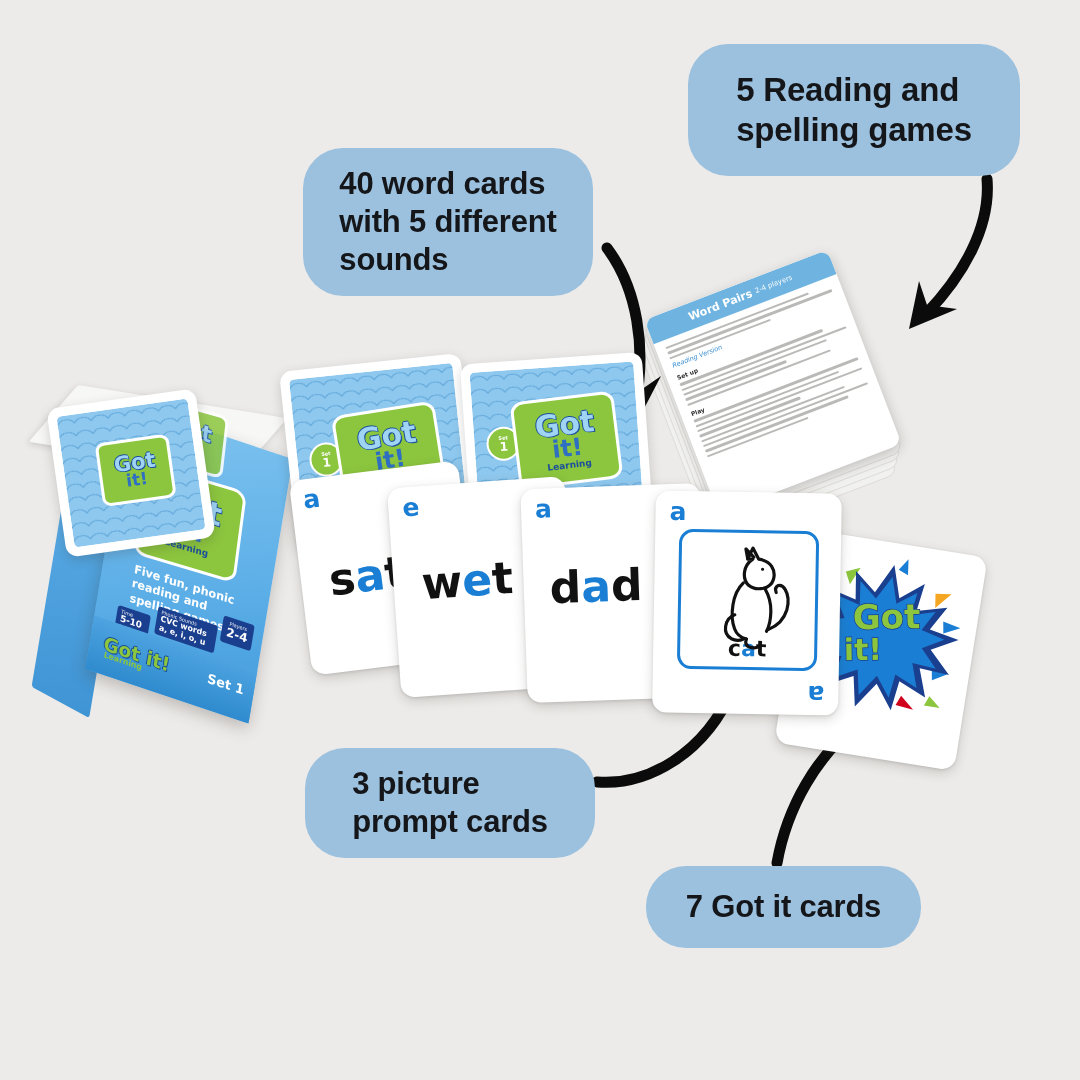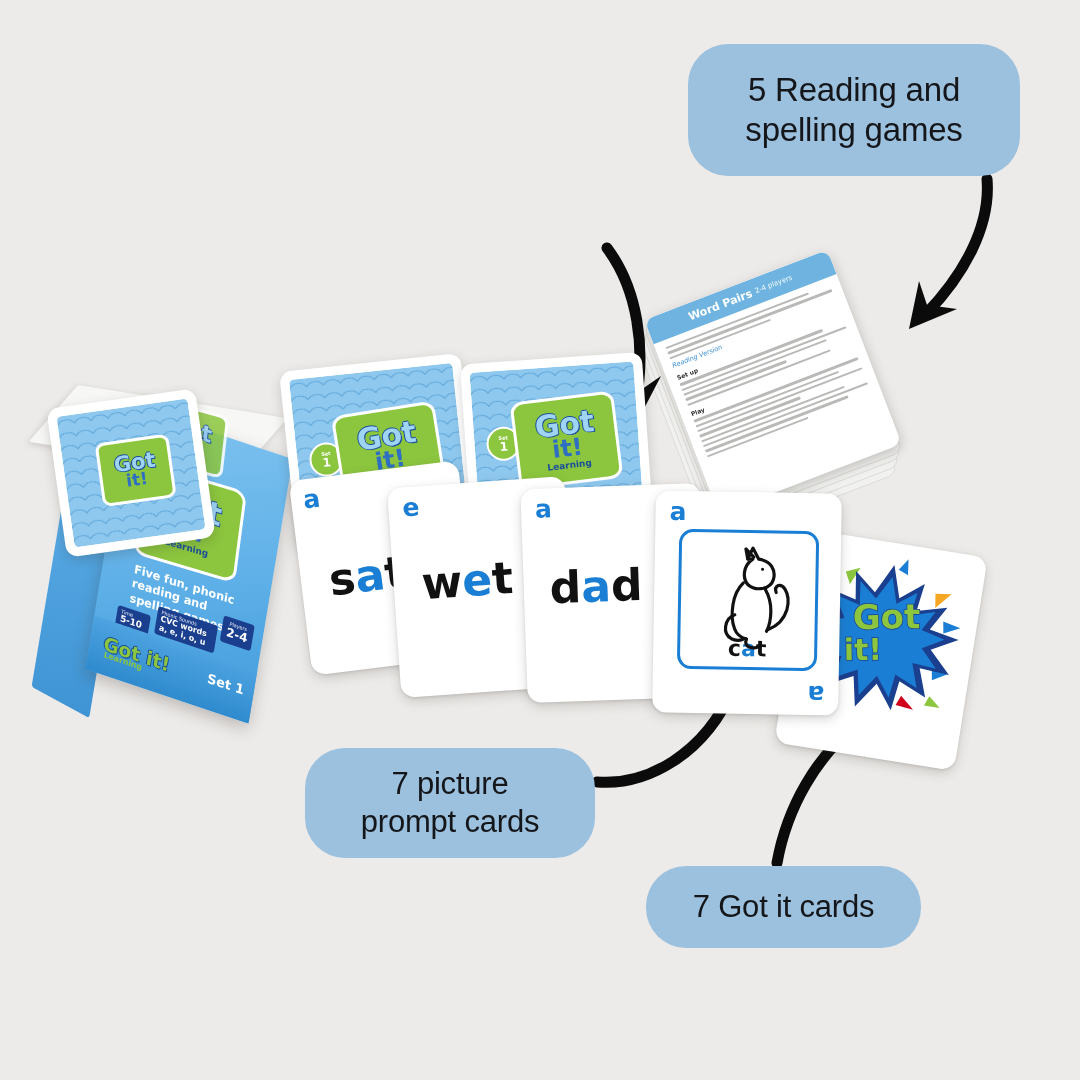--- a/index.html
+++ b/index.html
@@ -10,23 +10,22 @@
     position:relative;
   }
   #stage{position:absolute;inset:0;width:1080px;height:1080px;}
 
   
   .callout{
     position:absolute;
     background:#9cc1de;
     border-radius:40px;
     display:flex;align-items:center;justify-content:center;
-    text-align:center;
     color:#14161a;
-    font-weight:400;
+    font-weight:700;
     letter-spacing:-.2px;
     line-height:1.22;
     padding:10px 10px;
     box-sizing:border-box;
     white-space:pre-line;
   }
   #co-games{left:688px;top:44px;width:332px;height:132px;font-size:33px;}
   #co-words{left:303px;top:148px;width:290px;height:148px;font-size:31px;}
   #co-picture{left:305px;top:748px;width:290px;height:110px;font-size:31px;}
   #co-gotit{left:646px;top:866px;width:275px;height:82px;font-size:31px;}
@@ -420,19 +419,22 @@
   <svg class="arrow" id="ar-picture" viewBox="0 0 190 150">
     <path d="M12 132 C 62 136, 120 104, 148 38" fill="none" stroke="#0b0b0b" stroke-width="11" stroke-linecap="round"></path>
     <path d="M154 16 L 162 64 L 144 46 L 112 56 Z" fill="#0b0b0b"></path>
   </svg>
 
   <svg class="arrow" id="ar-gotit" viewBox="0 0 150 190">
     <path d="M22 168 C 32 112, 62 60, 104 28" fill="none" stroke="#0b0b0b" stroke-width="11" stroke-linecap="round"></path>
     <path d="M118 14 L 110 62 L 96 42 L 62 48 Z" fill="#0b0b0b"></path>
   </svg>
 
+  <div class="callout" id="co-words">40 word cards
+with 5 different
+sounds</div>
   <div class="callout" id="co-games">5 Reading and
 spelling games</div>
-  <div class="callout" id="co-picture">7 picture
+  <div class="callout" id="co-picture">3 picture
 prompt cards</div>
   <div class="callout" id="co-gotit">7 Got it cards</div>
 
 </div>
 
 </body></html>

